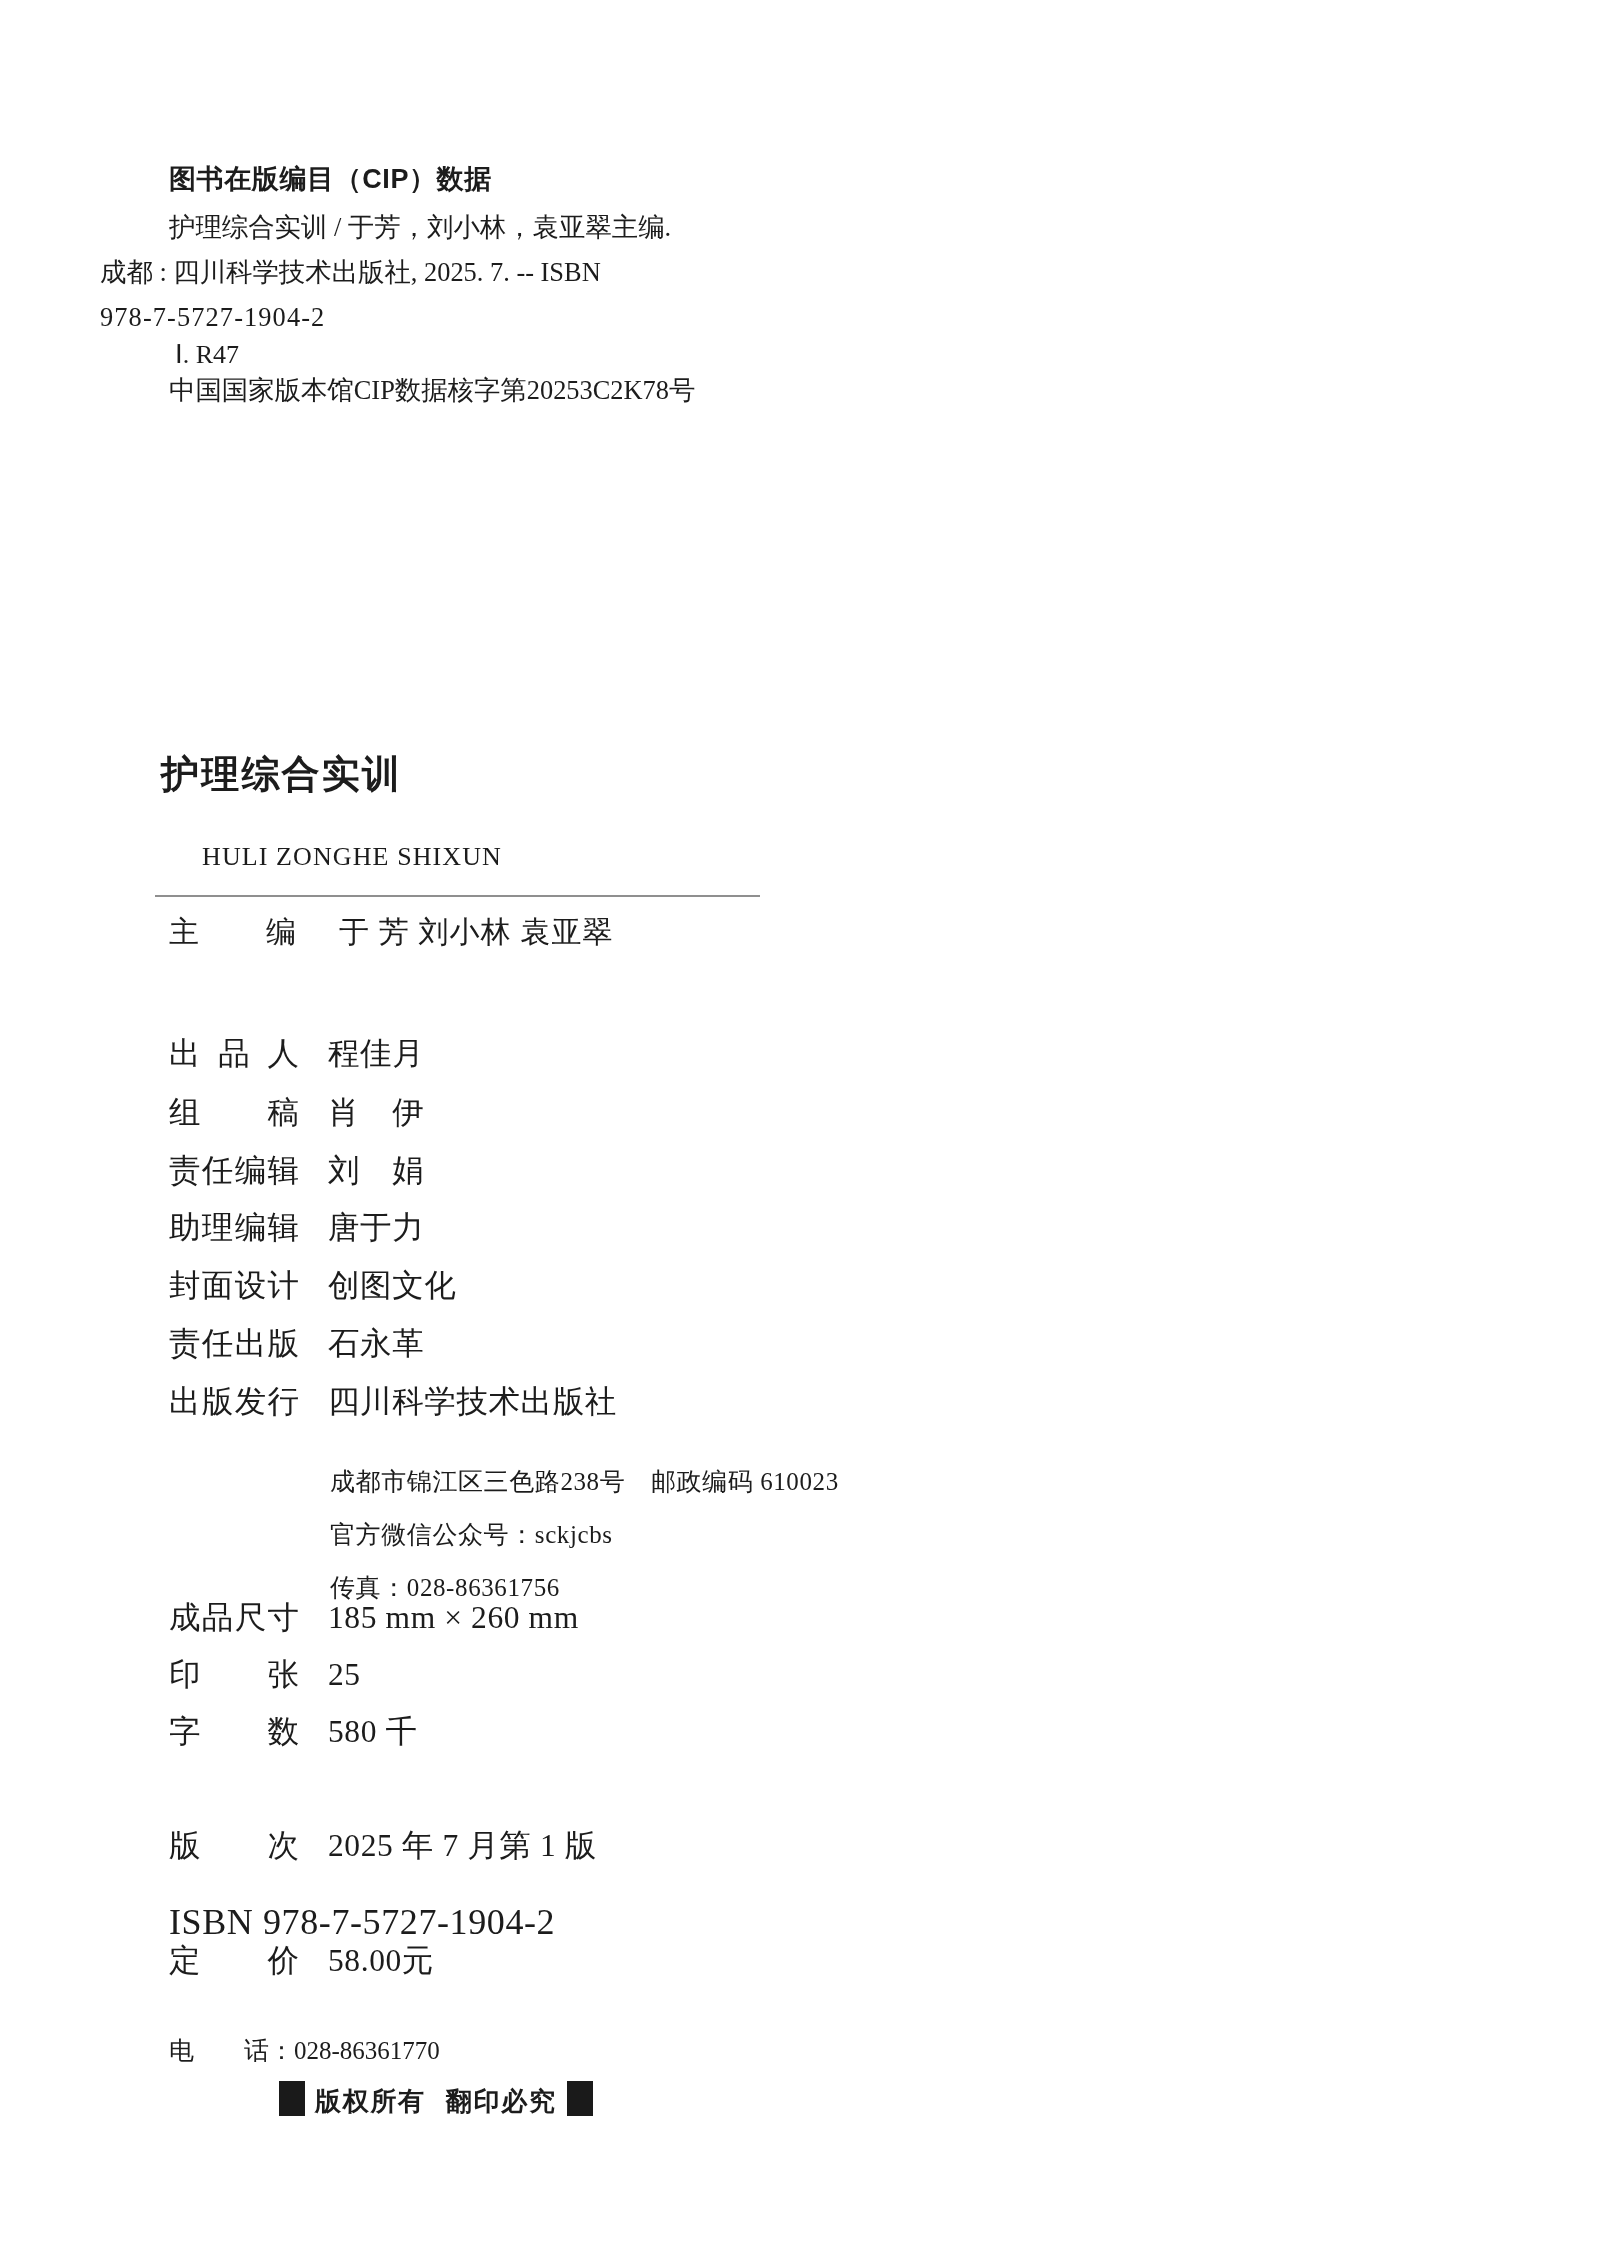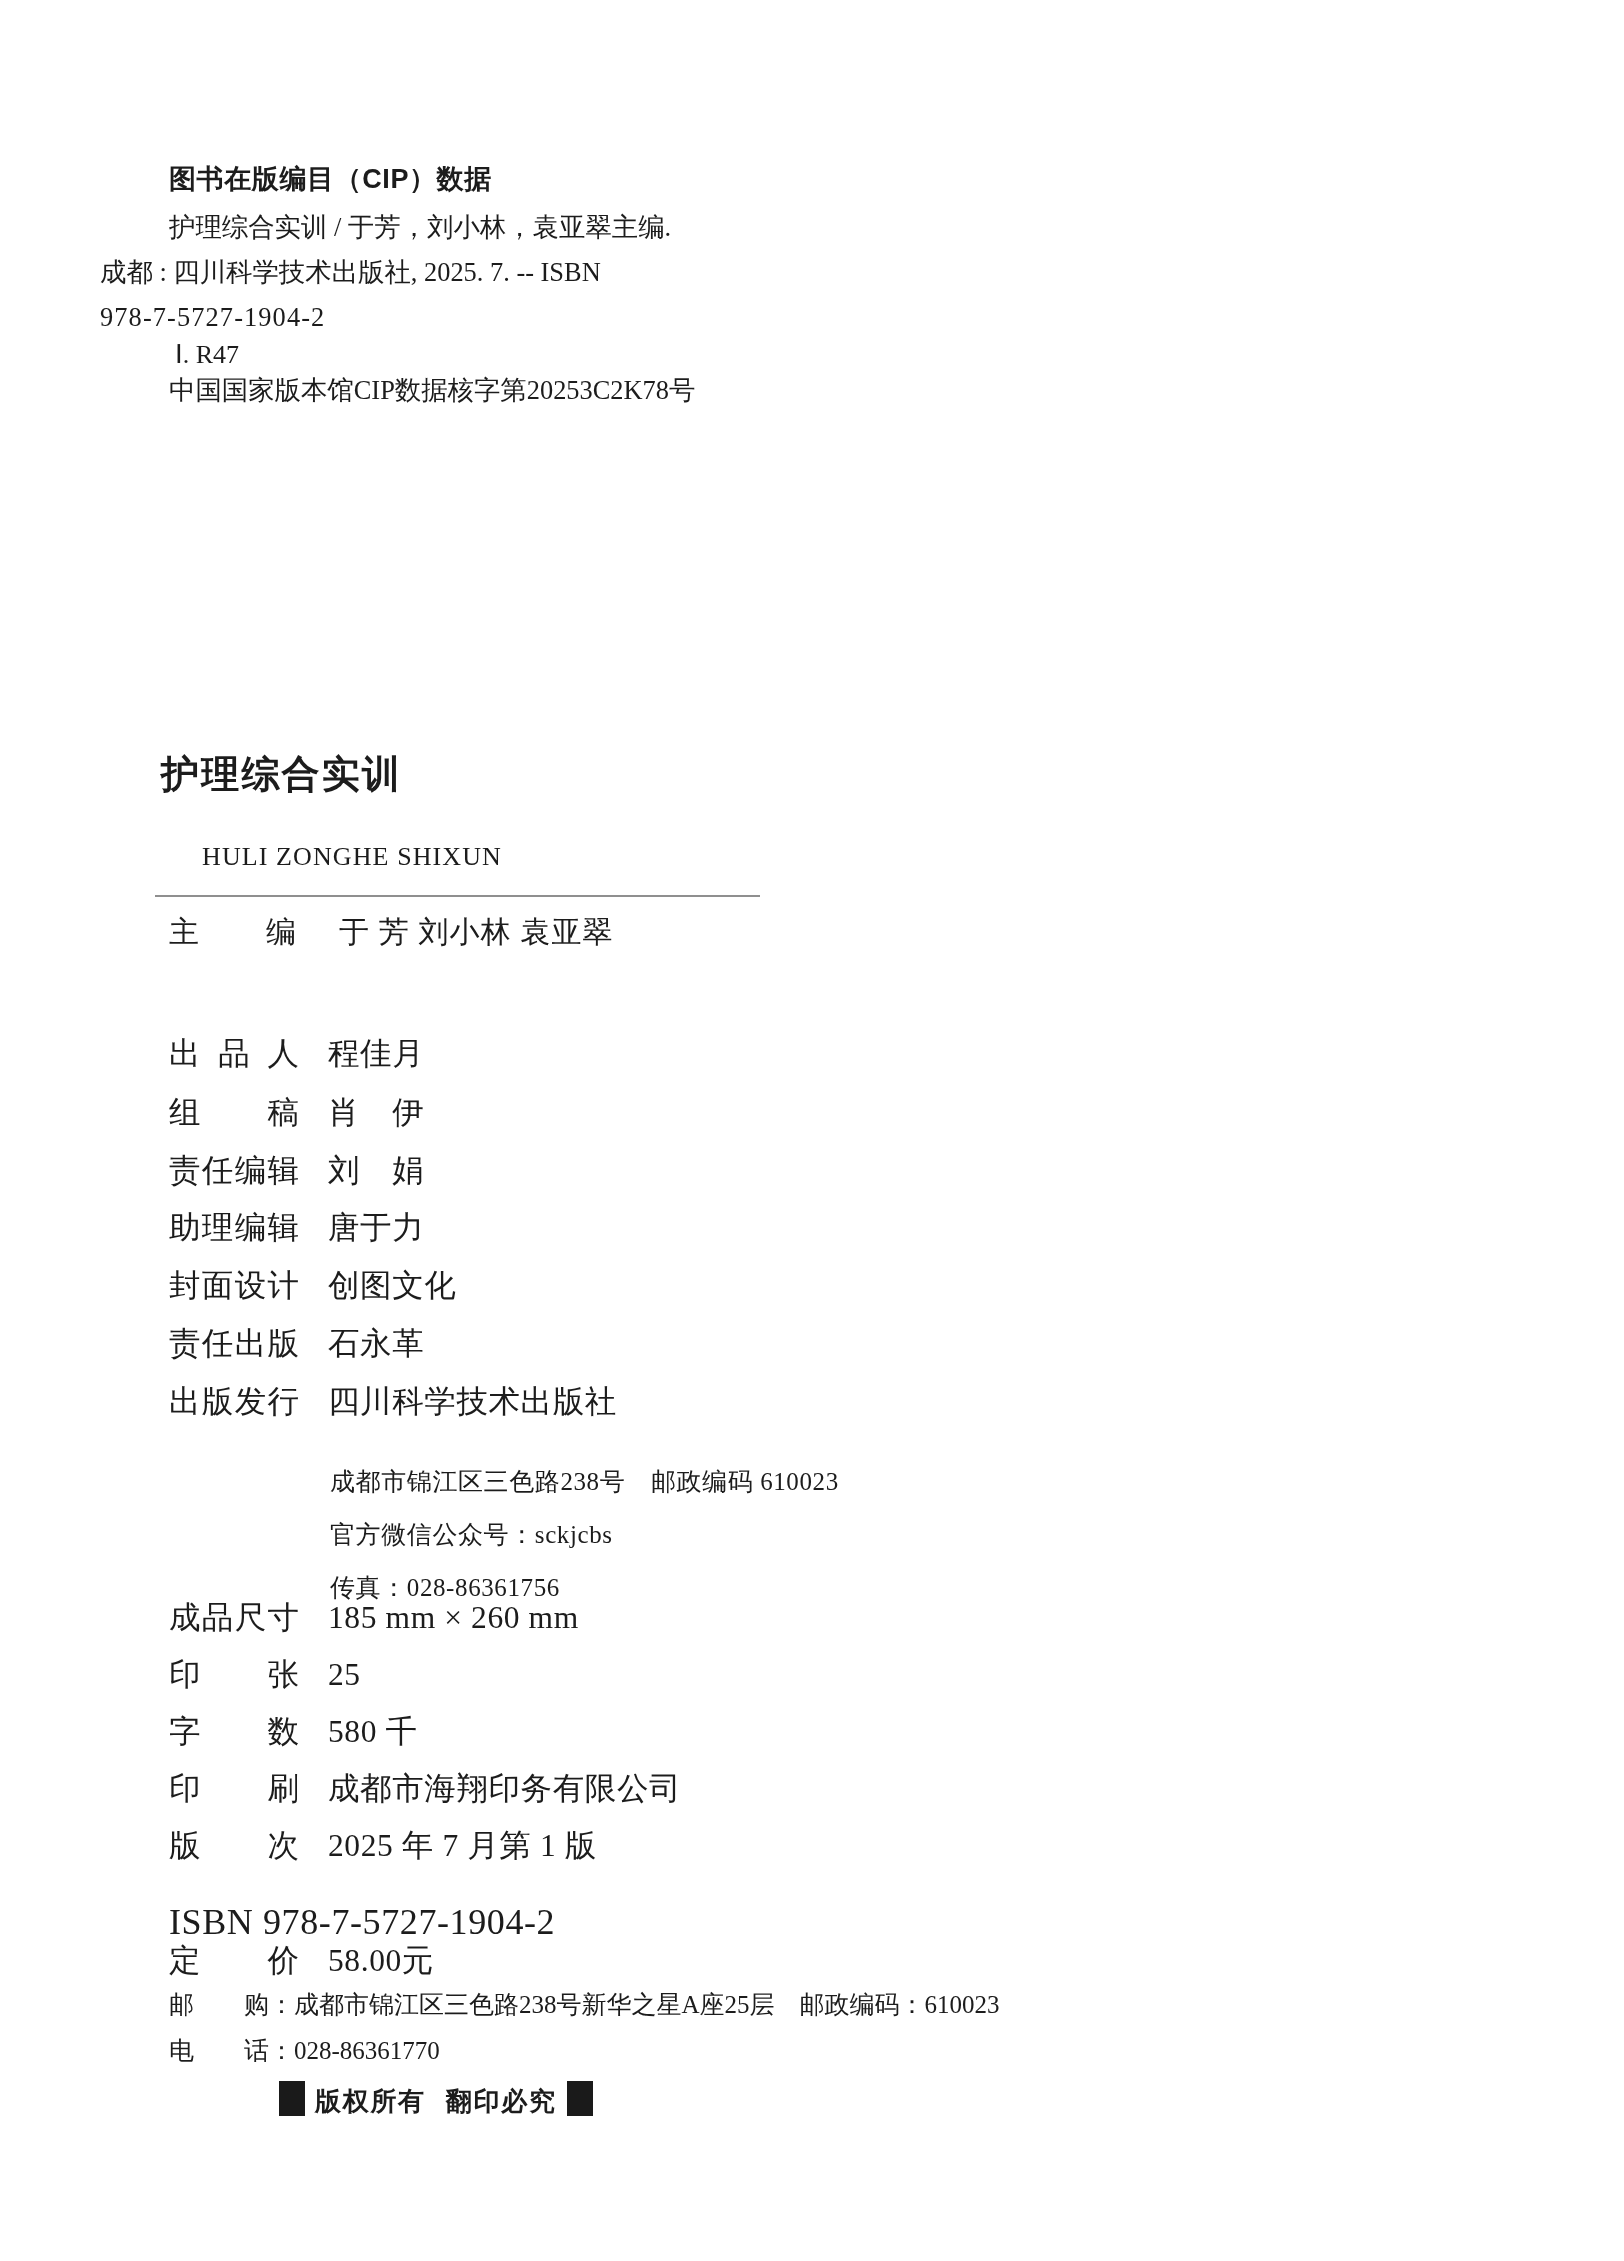--- a/index.html
+++ b/index.html
@@ -109,33 +109,29 @@
   </div>
   <div class="abs song row r11">
     <span class="lbl">成品尺寸</span><span class="val">185 mm × 260 mm</span>
   </div>
   <div class="abs song row r12">
     <span class="lbl">印张</span><span class="val">25</span>
   </div>
   <div class="abs song row r13">
     <span class="lbl">字数</span><span class="val">580 千</span>
   </div>
-  <div class="abs song row r14">
-    <span class="lbl">印刷</span><span class="val">成都市海翔印务有限公司</span>
-  </div>
   <div class="abs song row r15">
     <span class="lbl">版次</span><span class="val">2025 年 7 月第 1 版</span>
   </div>
   <div class="abs song row r17">
     <span class="lbl">定价</span><span class="val">58.00元</span>
   </div>
 
   <div class="abs song isbn-line">ISBN 978-7-5727-1904-2</div>
 
-  <div class="abs song mail-line">邮　　购：成都市锦江区三色路238号新华之星A座25层　邮政编码：610023</div>
   <div class="abs song phone-line">电　　话：028-86361770</div>
 
   <div class="abs hei copyright">
     <span class="sq"></span><span class="ctext">版权所有</span><span class="ctext">翻印必究</span><span class="sq"></span>
   </div>
 
 </div>
 
 
 </body></html>

